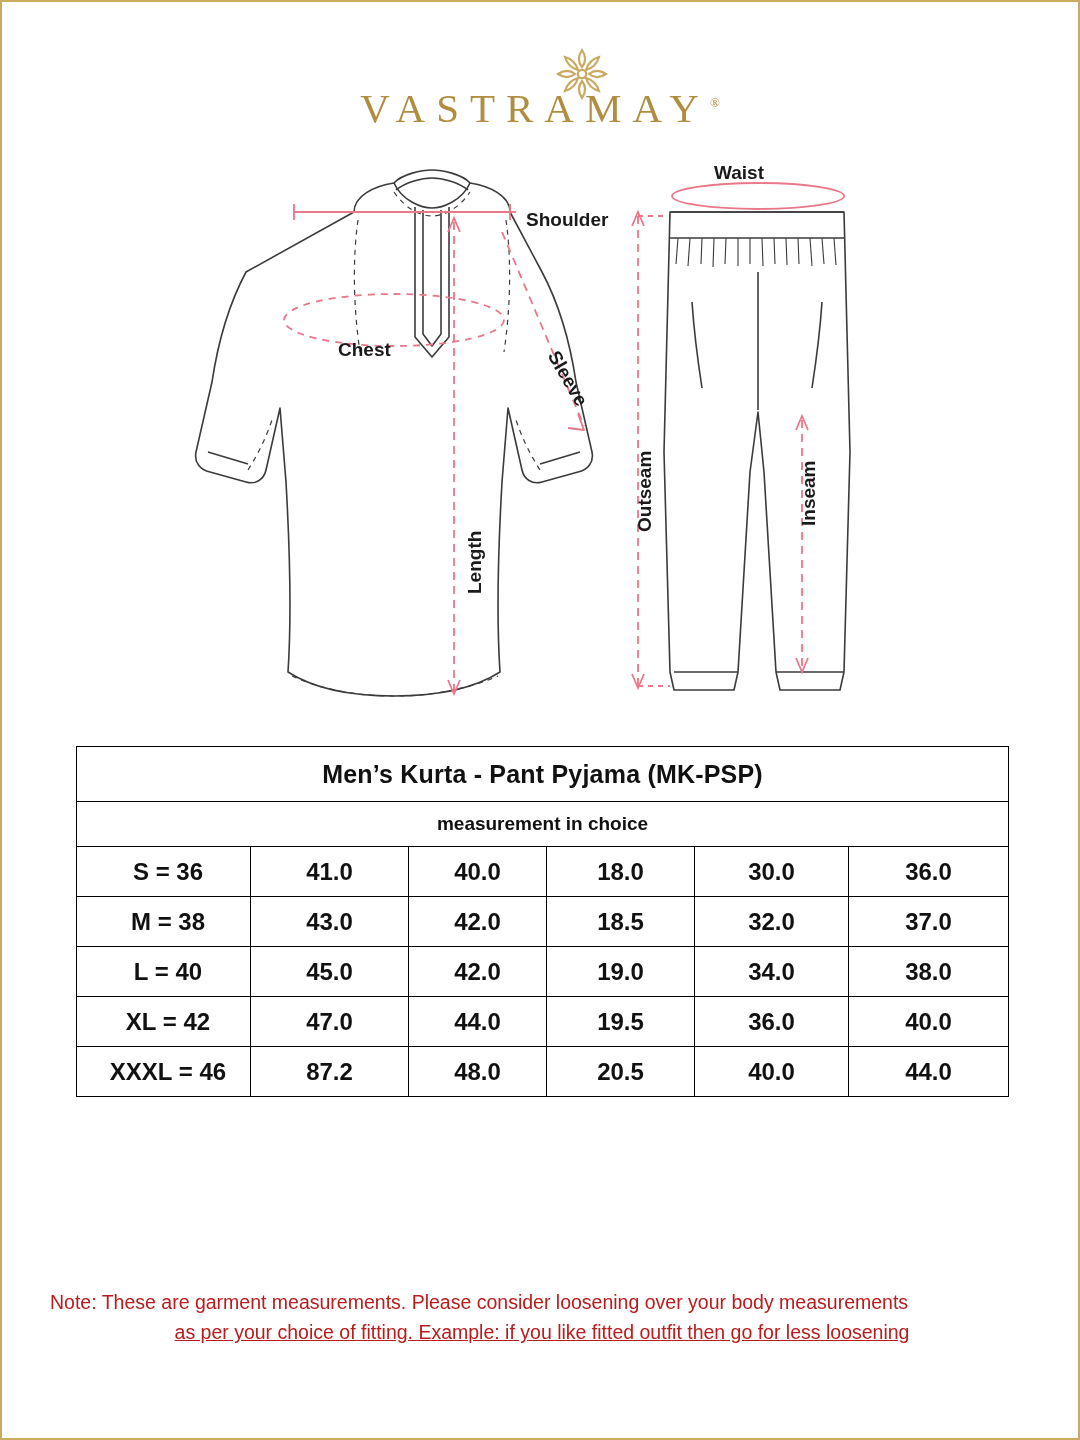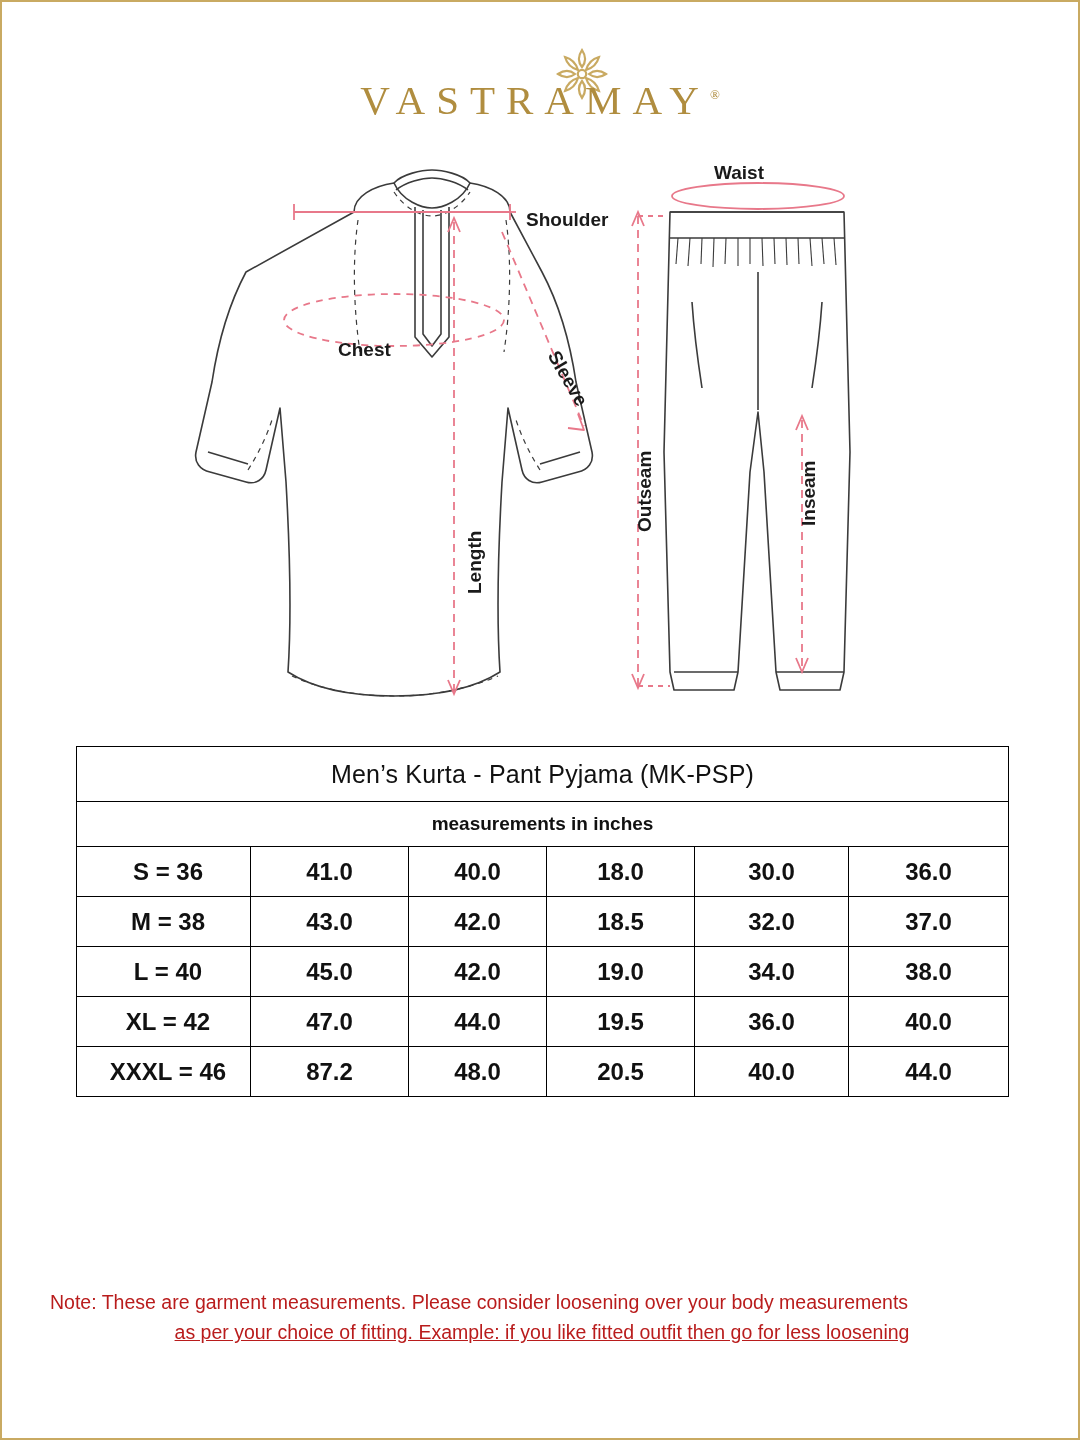--- a/index.html
+++ b/index.html
@@ -32,21 +32,21 @@
     height: 110px;
   }
   .brand-wordmark {
     display: inline-block;
     font-family: "Liberation Serif", serif;
     font-size: 41px;
     letter-spacing: 11px;
     color: #b08d3f;
     font-weight: 400;
     position: relative;
-    top: 34px;
+    top: 42px;
     text-align: right;
   }
   .brand-reg {
     font-size: 13px;
     vertical-align: super;
     letter-spacing: 0;
     color: #b08d3f;
   }
   .brand-mark {
     position: absolute;
@@ -94,21 +94,21 @@
     table-layout: fixed;
   }
   table.sizes td, table.sizes th {
     border: 1px solid #000000;
     text-align: center;
     font-family: "Liberation Sans", sans-serif;
     color: #111111;
   }
   .title-cell {
     font-size: 25px;
-    font-weight: 400;
+    font-weight: 700;
     height: 52px;
     letter-spacing: 0.2px;
     border-radius: 18px;
   }
   .sub-cell {
     font-size: 19px;
     font-weight: 700;
     height: 42px;
     color: #111111;
   }
@@ -318,21 +318,21 @@
           <col class="c2">
           <col class="c3">
           <col class="c4">
           <col class="c5">
       </colgroup>
       <tbody>
         <tr>
           <td class="title-cell" colspan="6">Men’s Kurta - Pant Pyjama (MK-PSP)</td>
         </tr>
         <tr>
-          <td class="sub-cell" colspan="6">measurements in inches</td>
+          <td class="sub-cell" colspan="6">measurement in choice</td>
         </tr>
 
         <tr>
           <td class="data-cell size-cell">S = 36</td>
           <td class="data-cell">41.0</td>
           <td class="data-cell">40.0</td>
           <td class="data-cell">18.0</td>
           <td class="data-cell">30.0</td>
           <td class="data-cell">36.0</td>
         </tr>

